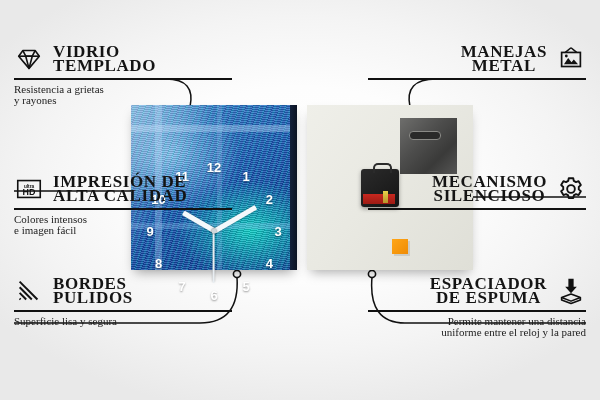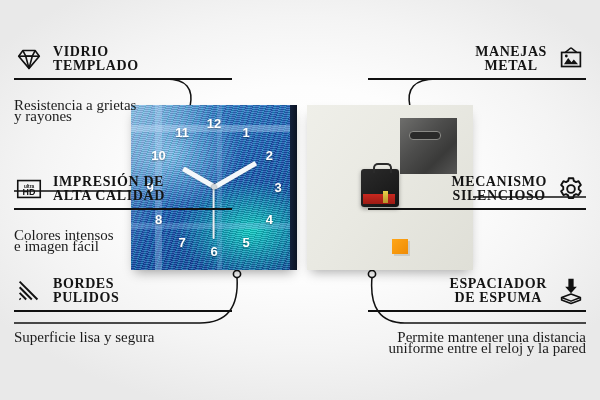--- a/index.html
+++ b/index.html
@@ -18,37 +18,37 @@
   .feature{position:absolute;width:218px;}
   .feature .head{
     display:flex;align-items:center;gap:9px;
     height:38px;
   }
   .feature.left .head{justify-content:flex-start;}
   .feature.right .head{justify-content:flex-end;}
   .title{
     font-family:"Liberation Serif",serif;
     font-weight:700;
-    font-size:14px;
+    font-size:17px;
     letter-spacing:.6px;
     line-height:14.5px;
     color:#141414;
     text-transform:uppercase;
     white-space:pre-line;
   }
   .feature.left .title{text-align:left;}
   .feature.right .title{text-align:center;}
 
   .rule{height:1.6px;background:#111;width:100%;}
   .desc{
     font-family:"Liberation Serif",serif;
-    font-size:15px;
+    font-size:11px;
     line-height:11px;
     color:#1c1c1c;
-    padding-top:20px;
+    padding-top:4px;
     white-space:pre-line;
   }
   .feature.left .desc{text-align:left;}
   .feature.right .desc{text-align:right;}
 
   .ico{width:30px;height:30px;flex:0 0 30px;display:block;}
   .ico svg{display:block;width:30px;height:30px;}
 
   
   #f-vidrio   {left:14px;  top:40px;}
@@ -92,21 +92,21 @@
     background:rgba(160,200,242,.22);
   }
   #panel-front .sheen{
     position:absolute;inset:0;
     background:linear-gradient(118deg, rgba(255,255,255,.30) 0%, rgba(255,255,255,0) 34%);
   }
   #panel-front .edge{
     position:absolute;right:0;top:0;width:7px;height:100%;
     background:linear-gradient(90deg,#12203a,#0b1322);
   }
-  #dial{position:absolute;inset:0;}
+  #dial{position:absolute;inset:0;margin-top:44px;}
   .num{
     position:absolute;
     color:#fff;
     font-family:"Liberation Sans",sans-serif;
     font-weight:700;
     font-size:13px;
     line-height:13px;
     text-shadow:0 1px 2px rgba(0,0,0,.40);
     transform:translate(-50%,-50%);
   }

